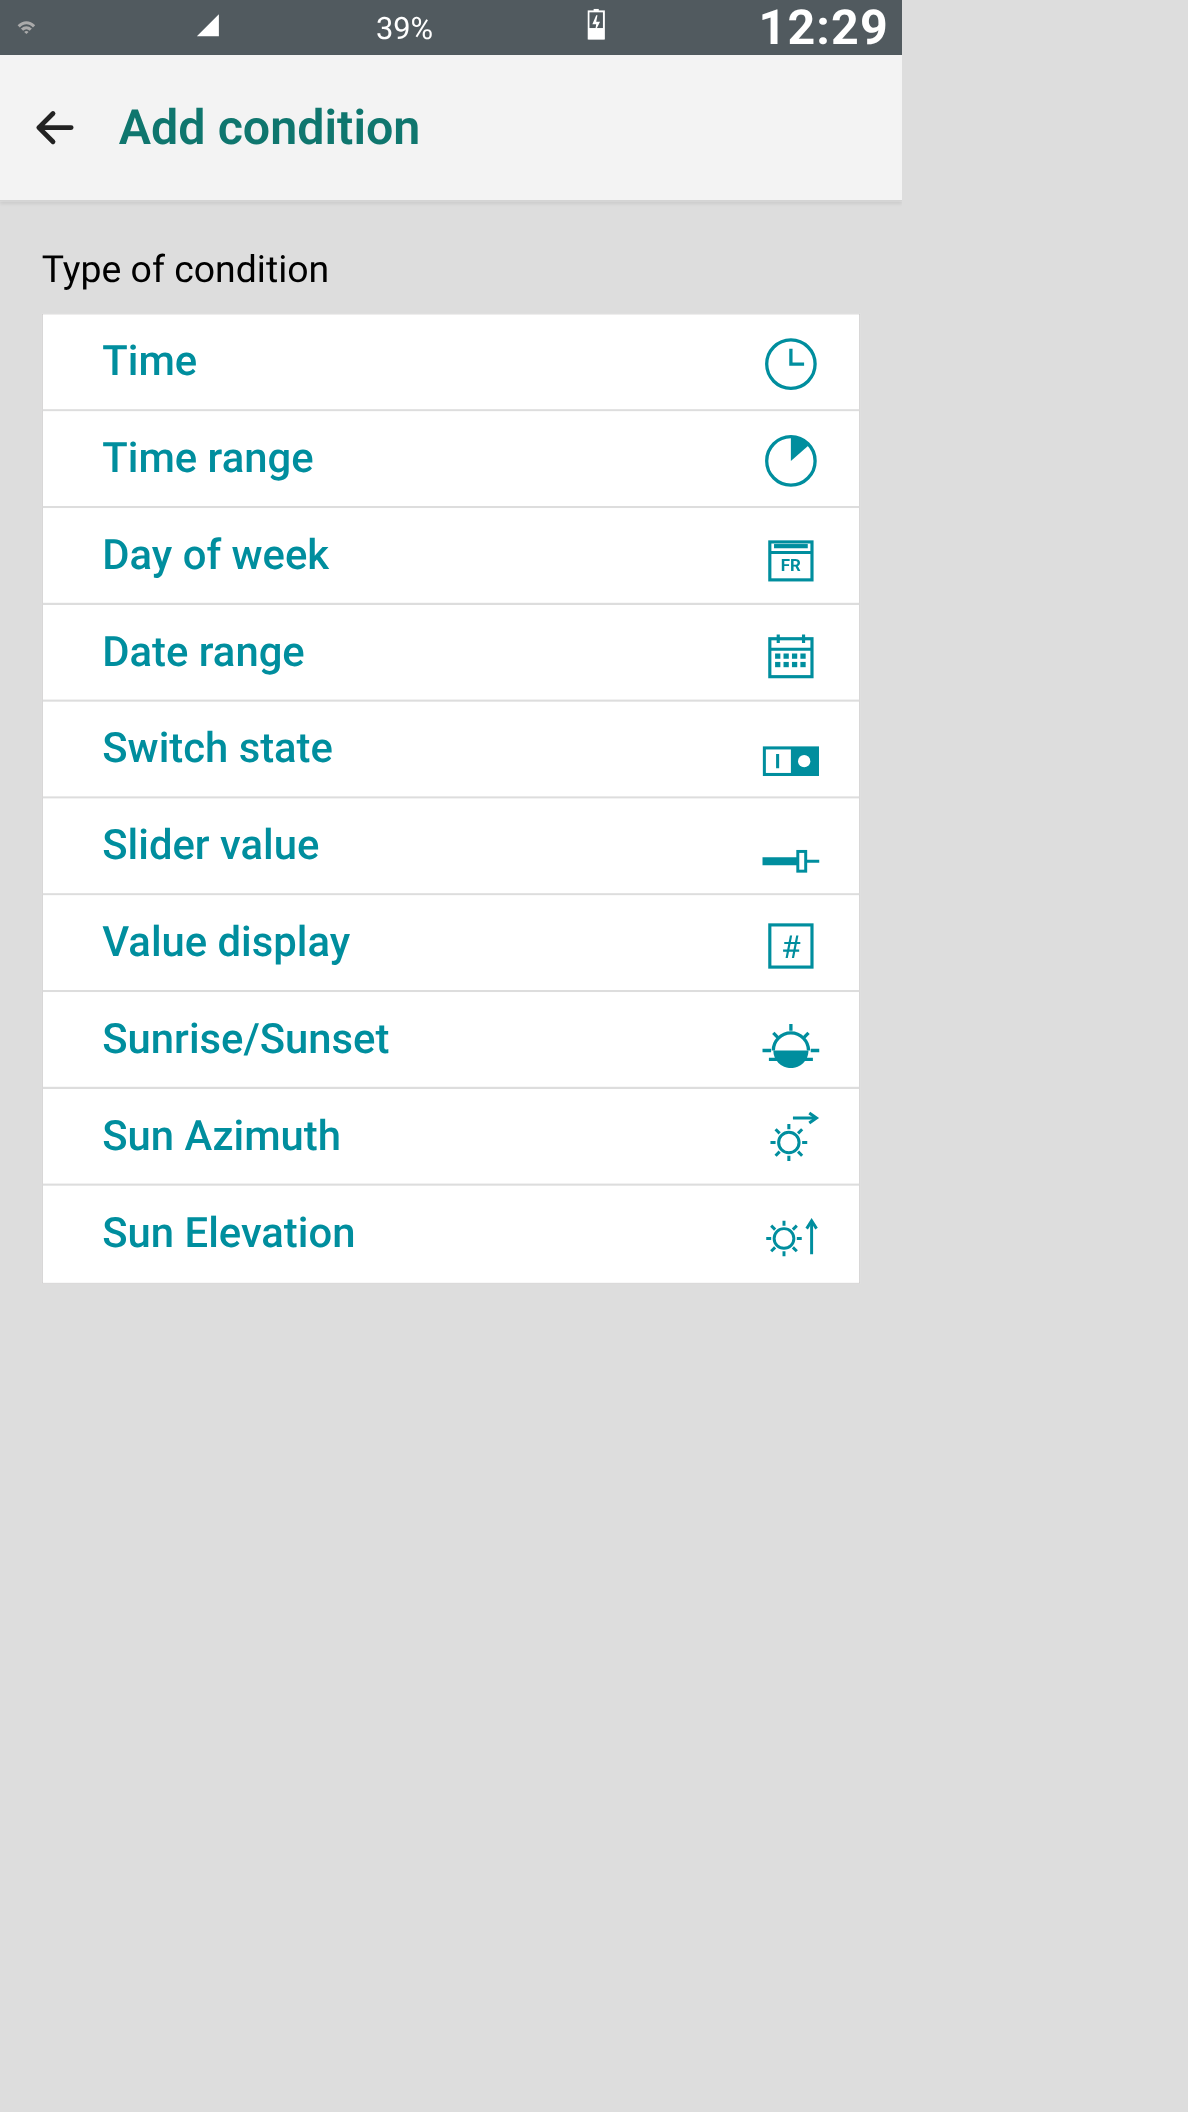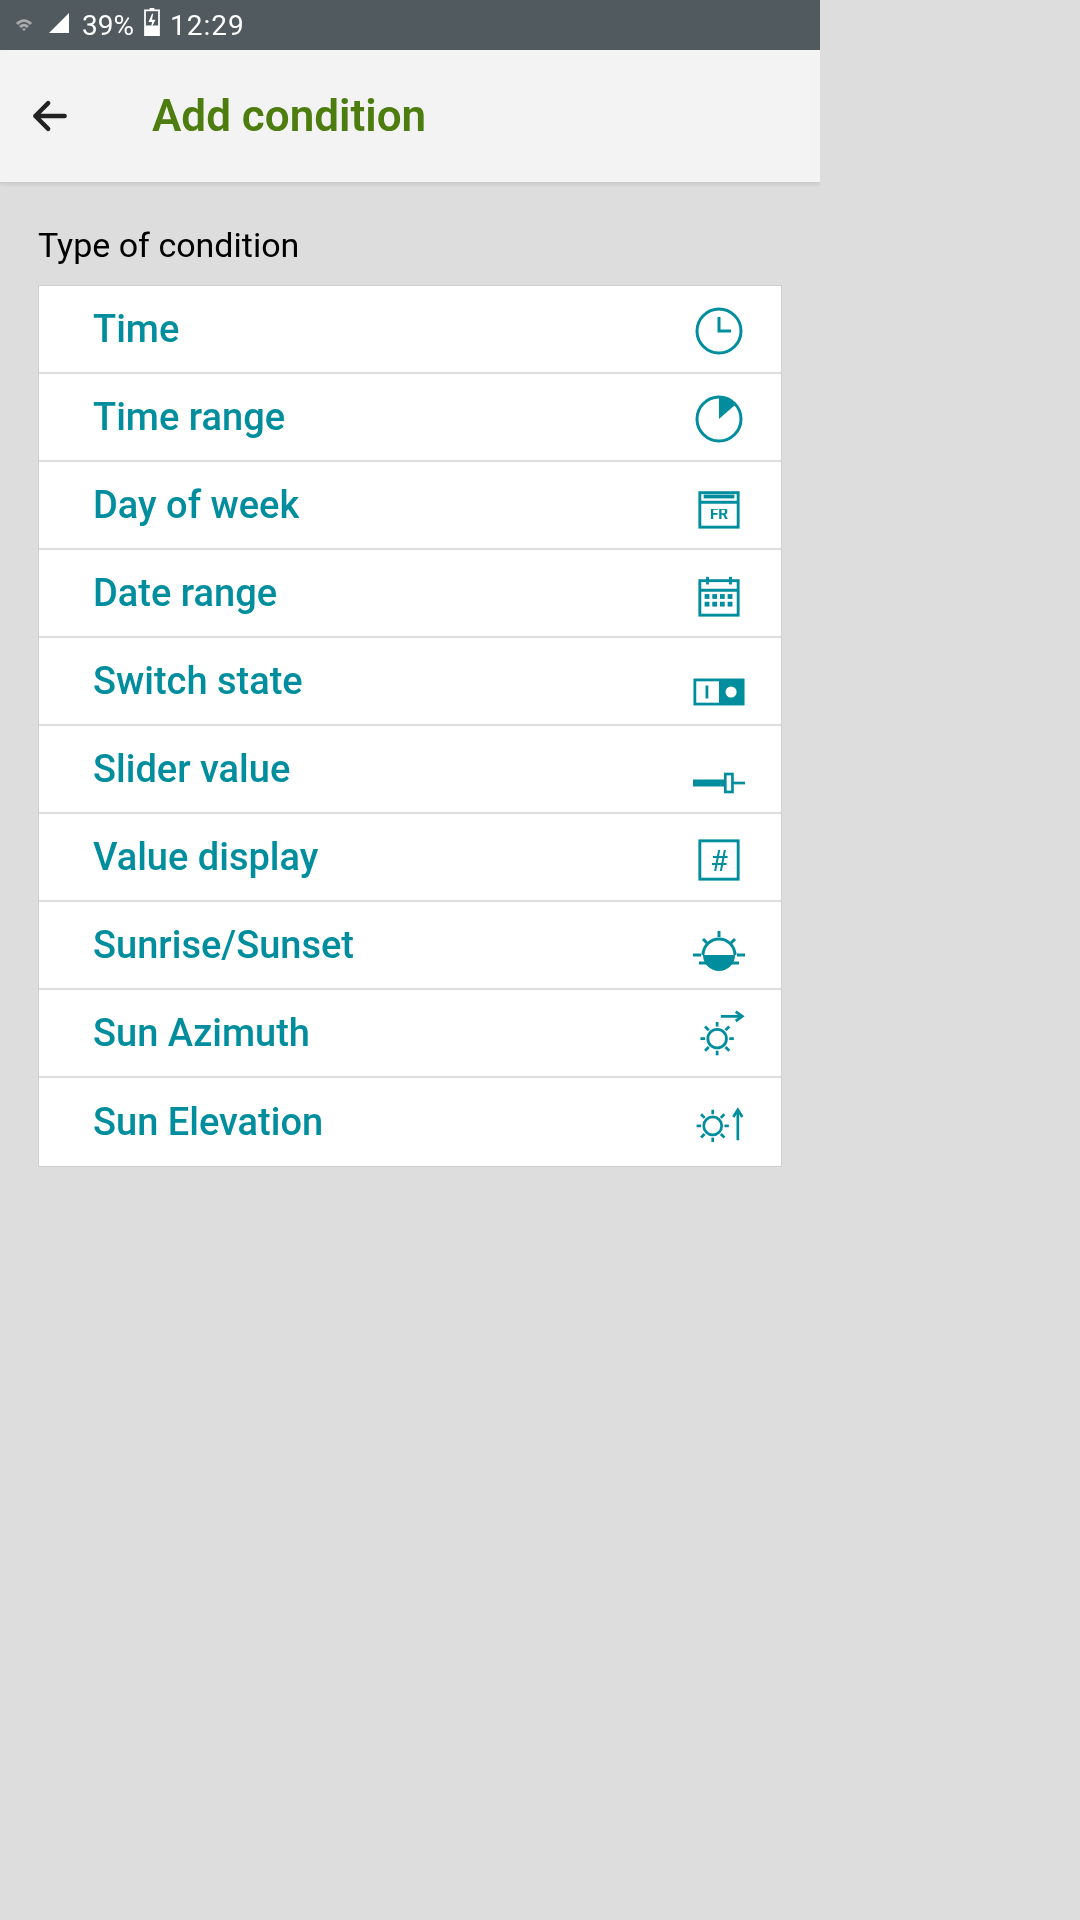--- a/index.html
+++ b/index.html
@@ -4,26 +4,26 @@
 <style>
   * { box-sizing: border-box; margin: 0; padding: 0; }
   html, body { width: 820px; height: 1458px; font-family: Roboto, "Helvetica Neue", Arial, sans-serif; background: #ddd; }
   
   .status-bar {
     height: 50px;
     background: #515a5f;
     color: #fff;
     display: flex;
     align-items: center;
-    justify-content: flex-start;
+    justify-content: space-between;
     padding: 0 12px;
     font-size: 28px;
     gap: 10px;
   }
-  .status-bar .time { font-size: 28px; letter-spacing: 1px; }
+  .status-bar .time { font-size: 44px; letter-spacing: 1px; font-weight: bold; }
   .status-bar svg { fill: #fff; }
   
   .app-bar {
     height: 133px;
     background: #f3f3f3;
     display: flex;
     align-items: center;
     padding: 0 20px;
     border-bottom: 1px solid #ccc;
     box-shadow: 0 2px 3px rgba(0,0,0,0.08);
@@ -32,22 +32,22 @@
     width: 60px;
     height: 60px;
     display: flex;
     align-items: center;
     justify-content: center;
     cursor: pointer;
   }
   .app-title {
     font-size: 44px;
     font-weight: 600;
-    color: #4d7c0f;
-    margin-left: 72px;
+    color: #0f766e;
+    margin-left: 28px;
   }
   
   .content {
     padding: 0 38px;
   }
   .section-label {
     font-size: 34px;
     color: #000000;
     padding: 42px 0 20px 0;
   }

